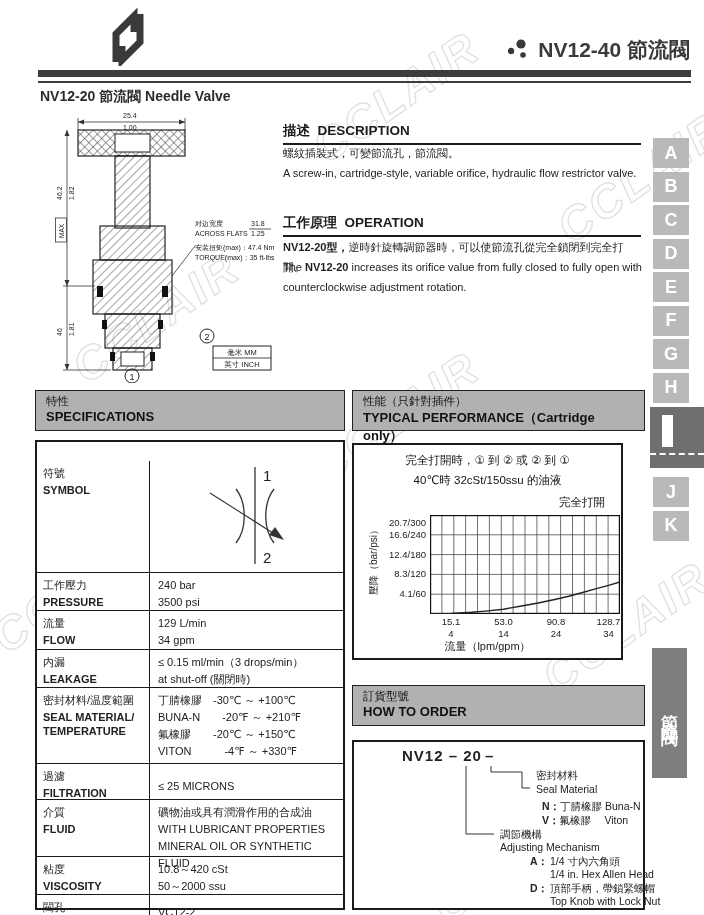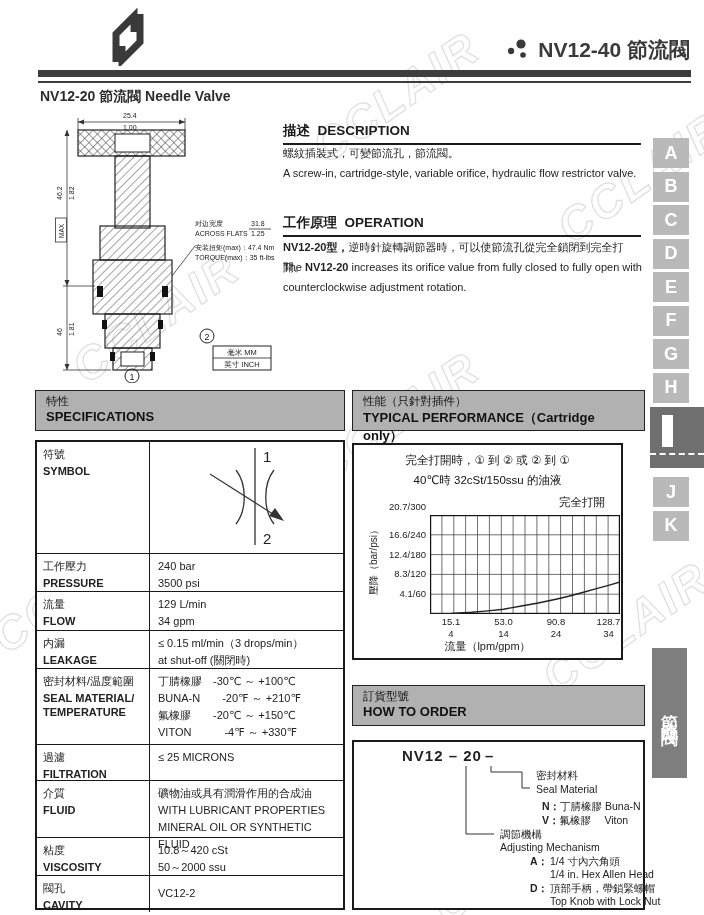--- a/index.html
+++ b/index.html
@@ -31,21 +31,21 @@
   .bold{font-weight:bold;}
   
   .bar{position:absolute;background:#b1b1b1;border:1.5px solid #222;box-sizing:border-box;
        padding:3px 10px;color:#111;}
   .bar .zh{font-size:11.5px;}
   .bar .en{font-size:13px;font-weight:bold;}
   
   #spec-table{left:35px;top:440px;width:310px;height:470px;border:2px solid #1a1a1a;box-sizing:border-box;
               display:flex;flex-direction:column;background:#fff;}
   .srow{display:flex;border-top:1px solid #1a1a1a;box-sizing:border-box;flex:none;}
-  .srow:first-child{border-top:none;}
+  .srow:first-child{border-top:none;margin-top:19px;}
   .slabel{width:113px;border-right:1px solid #1a1a1a;box-sizing:border-box;padding:5px 6px;flex:none;}
   .slabel .zh{font-size:11px;}
   .slabel .en{font-size:11px;font-weight:bold;margin-top:2px;line-height:1.3;}
   .sval{flex:1;padding:4px 8px;font-size:11px;line-height:1.55;}
   .symcell{position:relative;flex:1;}
   
   #perf-box{left:352px;top:443px;width:271px;height:217px;border:2px solid #1a1a1a;box-sizing:border-box;
             position:absolute;background:#fff;}
   .cond{position:absolute;width:100%;text-align:center;font-size:11.5px;color:#111;}
   #perf-anno{position:absolute;right:16px;top:50px;font-size:11.5px;color:#111;}
@@ -265,21 +265,21 @@
         <div>BUNA-N　　-20℉ ～ +210℉</div>
         <div>氟橡膠　　-20℃ ～ +150℃</div>
         <div>VITON　　　-4℉ ～ +330℉</div>
       </div>
     </div>
     <div class="srow" style="height:36px">
       <div class="slabel">
           <div class="zh">過濾</div>
           <div class="en">FILTRATION</div>
         </div>
-      <div class="sval" style="display:flex;align-items:flex-start">
+      <div class="sval" style="display:flex;align-items:flex-end">
           <div>≤ 25 MICRONS</div>
         </div>
     </div>
     <div class="srow" style="height:57px">
       <div class="slabel">
           <div class="zh">介質</div>
           <div class="en">FLUID</div>
         </div>
       <div class="sval">
         <div>礦物油或具有潤滑作用的合成油</div>
@@ -312,21 +312,21 @@
     <div class="cond" style="top:8px">完全打開時，① 到 ② 或 ② 到 ①</div>
     <div class="cond" style="top:28px">40℃時 32cSt/150ssu 的油液</div>
     <div id="perf-anno">完全打開</div>
     <div id="perf-ylab">壓降（bar/psi）</div>
     <svg id="perf-plot" width="190" height="99" viewBox="0 0 190 99">
       <path id="grid-path" d="M0 0V99M11.9 0V99M23.8 0V99M35.6 0V99M47.5 0V99M59.4 0V99M71.3 0V99M83.1 0V99M95 0V99M106.9 0V99M118.8 0V99M130.6 0V99M142.5 0V99M154.4 0V99M166.3 0V99M178.1 0V99M190 0V99M0 0H190M0 19.8H190M0 39.6H190M0 59.4H190M0 79.2H190M0 99H190" stroke="#333" stroke-width="0.7" fill="none"></path>
       <rect x="0.5" y="0.5" width="189" height="98" fill="none" stroke="#111" stroke-width="1.4"></rect>
       <path id="curve-path" d="M0.0 99.0L20.9 98.5L41.6 97.3L55.5 96.1L73.5 94.2L90.1 91.3L108.2 88.0L125.9 84.2L138.7 81.3L152.6 77.5L166.4 73.7L178.5 70.3L190.0 67.0" stroke="#222" stroke-width="1.4" fill="none"></path>
     </svg>
     <div id="perf-xlab">流量（lpm/gpm）</div>
-  <div class="ytick" style="top: 56px;">20.7/300</div>
+  <div class="ytick" style="top: 72px;">20.7/300</div>
       <div class="ytick" style="top: 83.8px;">16.6/240</div>
       <div class="ytick" style="top: 103.6px;">12.4/180</div>
       <div class="ytick" style="top: 123.4px;">8.3/120</div>
       <div class="ytick" style="top: 143.2px;">4.1/60</div>
       <div class="xtick" style="left: 81.9416px;">
         <div>15.1</div>
         <div>4</div>
       </div>
       <div class="xtick" style="left: 134.504px;">
         <div>53.0</div>

